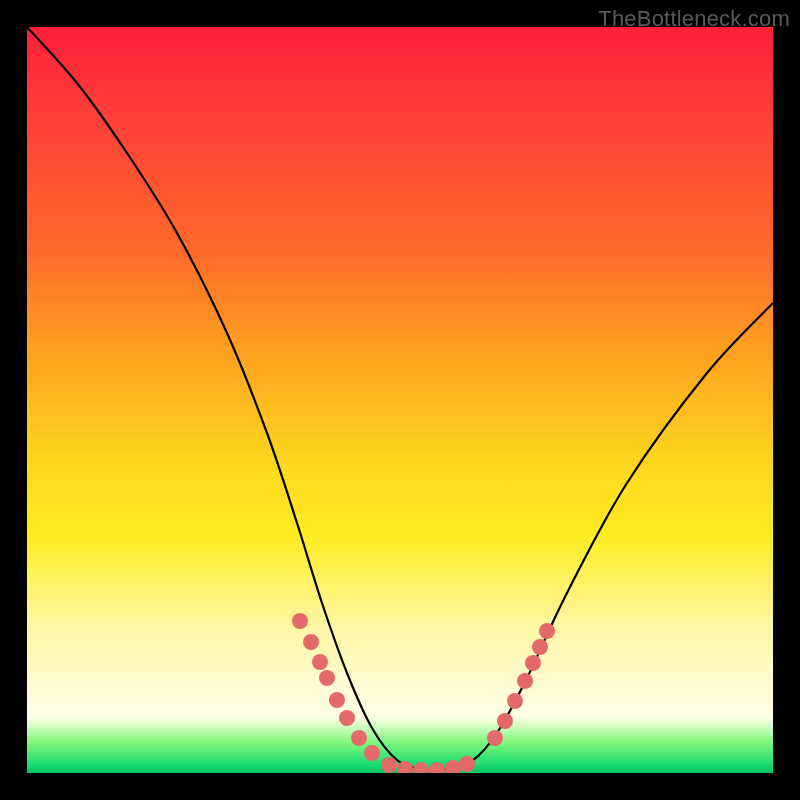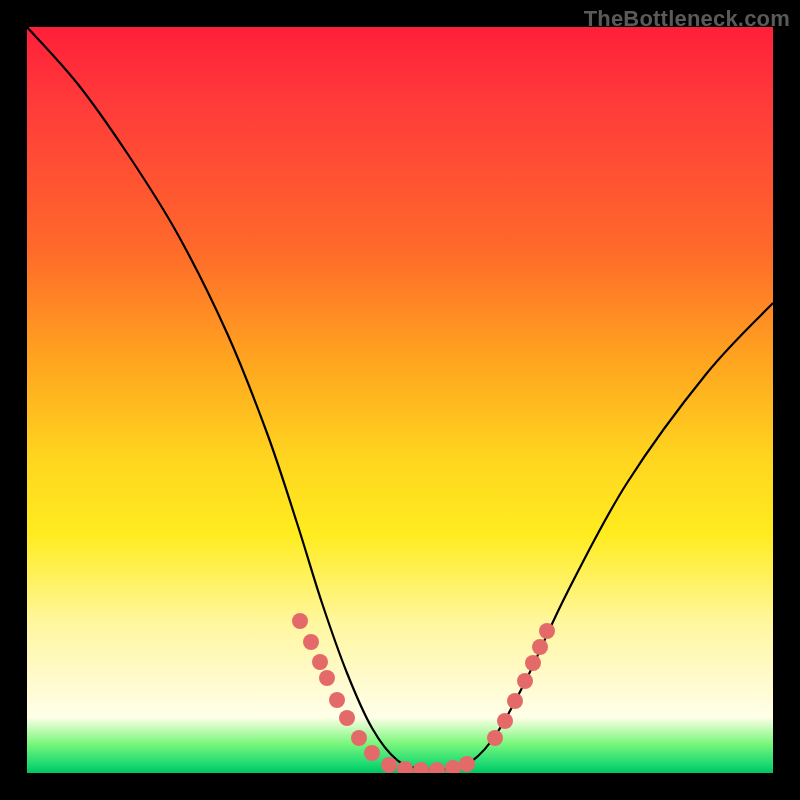--- a/index.html
+++ b/index.html
@@ -38,21 +38,21 @@
       #17d870 99%,
       #00c562 100%
     );
   }
   .watermark {
     position: absolute;
     top: 6px;
     right: 10px;
     font-family: Arial, Helvetica, sans-serif;
     font-size: 22px;
-    font-weight: 700;
+    font-weight: 400;
     color: #5a5a5a;
     letter-spacing: 0.2px;
     user-select: none;
   }
   svg.curve {
     position: absolute;
     left: 0;
     top: 0;
     width: 746px;
     height: 746px;

